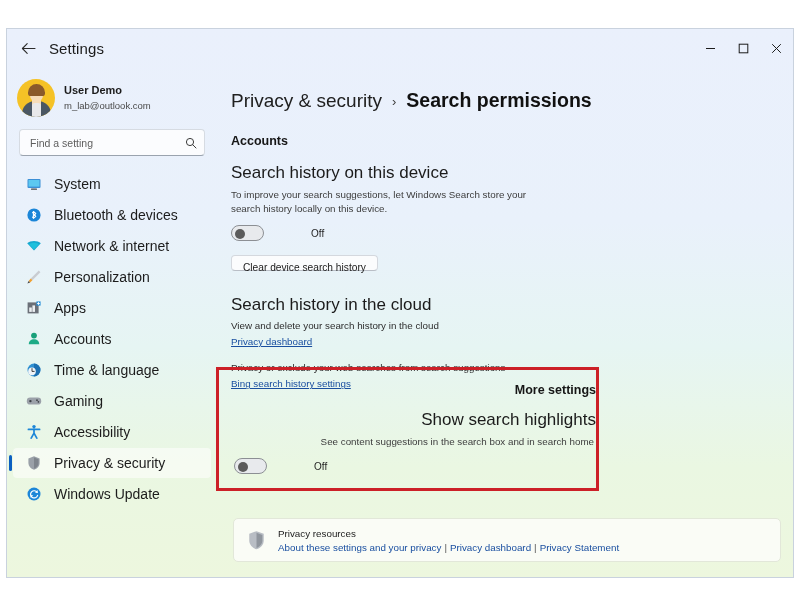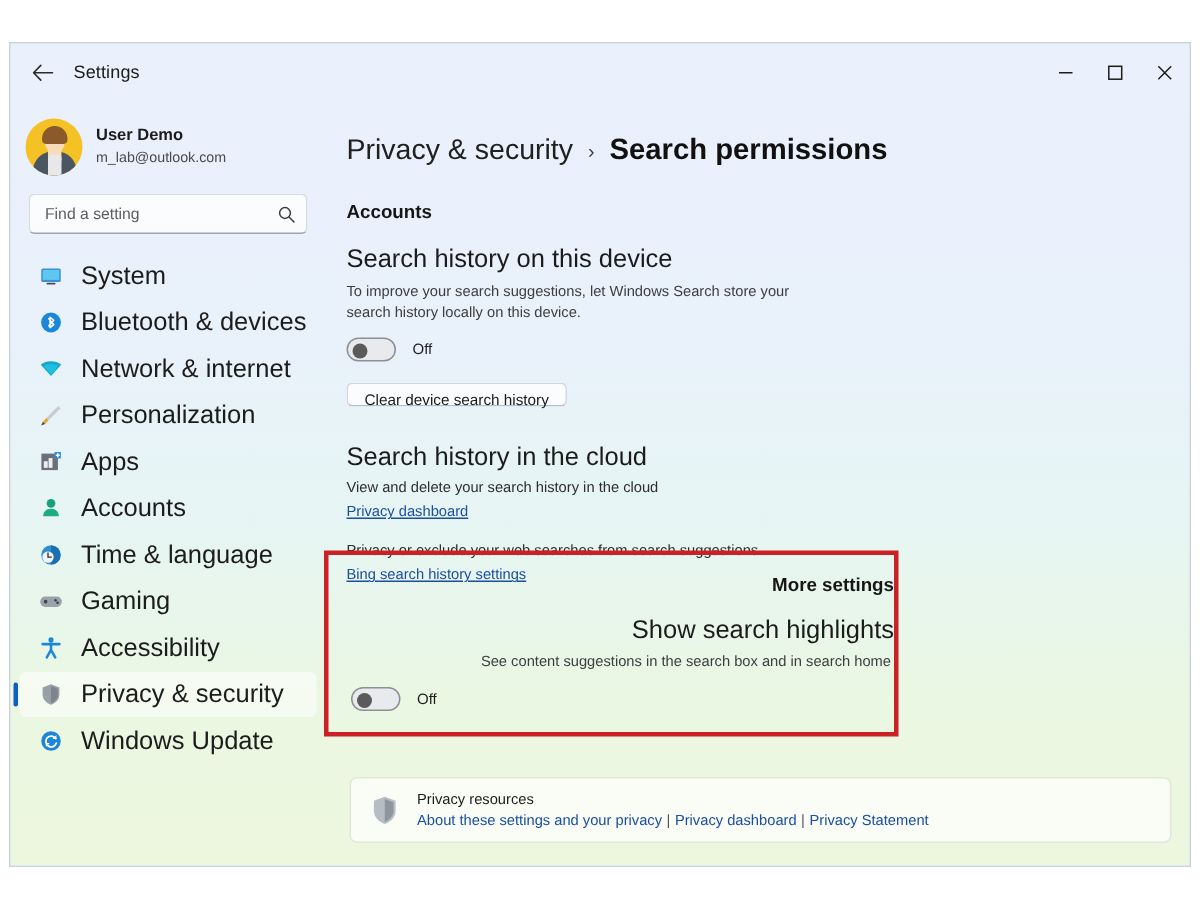--- a/index.html
+++ b/index.html
@@ -36,21 +36,21 @@
   }
   #back-btn {
     width: 30px; height: 26px;
     margin-left: 6px;
     display: flex; align-items: center; justify-content: center;
     border-radius: 4px;
     color: #2b2b2b;
   }
   #back-btn svg { display: block; }
   #app-title {
-    font-size: 12px;
+    font-size: 15px;
     color: #1b1b1b;
     margin-left: 6px;
     letter-spacing: .1px;
   }
   #wincontrols {
     position: absolute;
     right: 0; top: 0;
     height: 38px;
     display: flex;
   }
@@ -153,21 +153,21 @@
     width: 3px; height: 16px;
     background: #0b5fc1;
     border-radius: 2px;
   }
   .nav-ico {
     width: 18px; height: 18px;
     flex: 0 0 18px;
     display: flex; align-items: center; justify-content: center;
     margin-right: 11px;
   }
-  .nav-label { font-size: 17px; color: #1c1c1c; }
+  .nav-label { font-size: 14px; color: #1c1c1c; }
 
   
   #content {
     flex: 1 1 auto;
     min-width: 0;
     padding: 22px 26px 0 14px;
     position: relative;
   }
 
   #breadcrumb {
@@ -195,20 +195,21 @@
     font-size: 9.8px;
     color: #3d3d3d;
     line-height: 1.45;
     max-width: 320px;
   }
 
   .toggle-row {
     display: flex;
     align-items: center;
     margin-top: 9px;
+    gap: 36px;
   }
   .toggle {
     width: 33px; height: 16px;
     border-radius: 9px;
     background: #e8eaed;
     border: 1px solid #8c8f94;
     position: relative;
     flex: 0 0 33px;
   }
   .toggle .knob {

